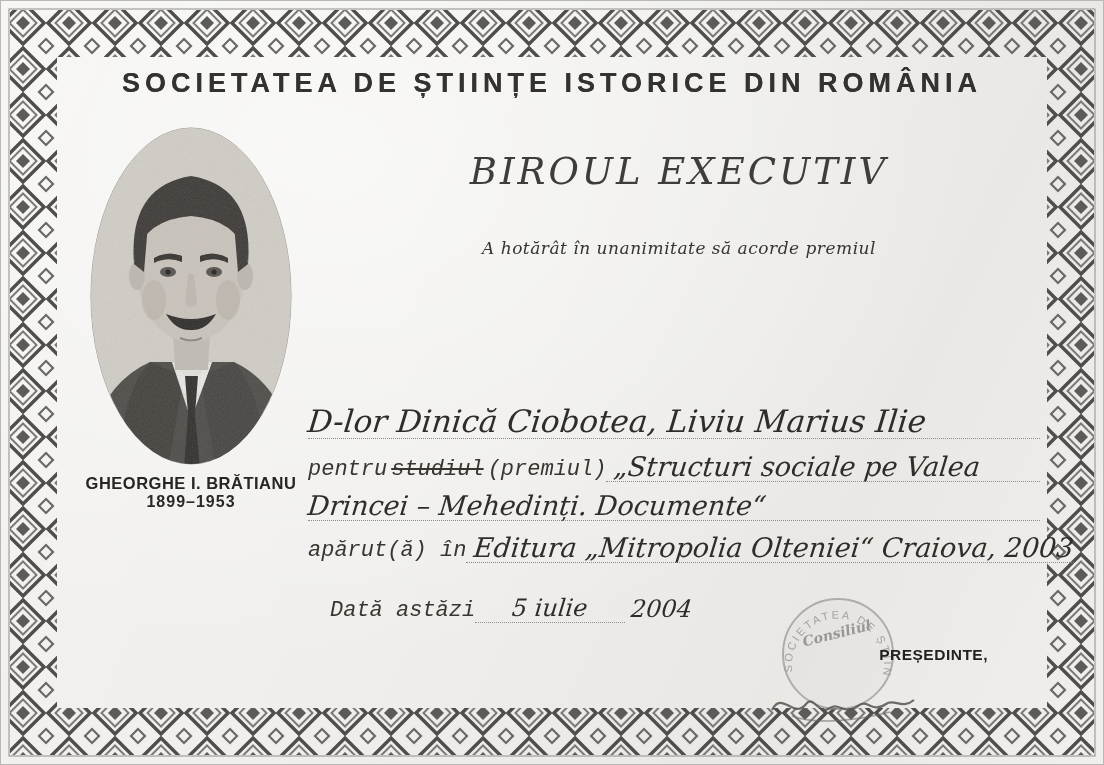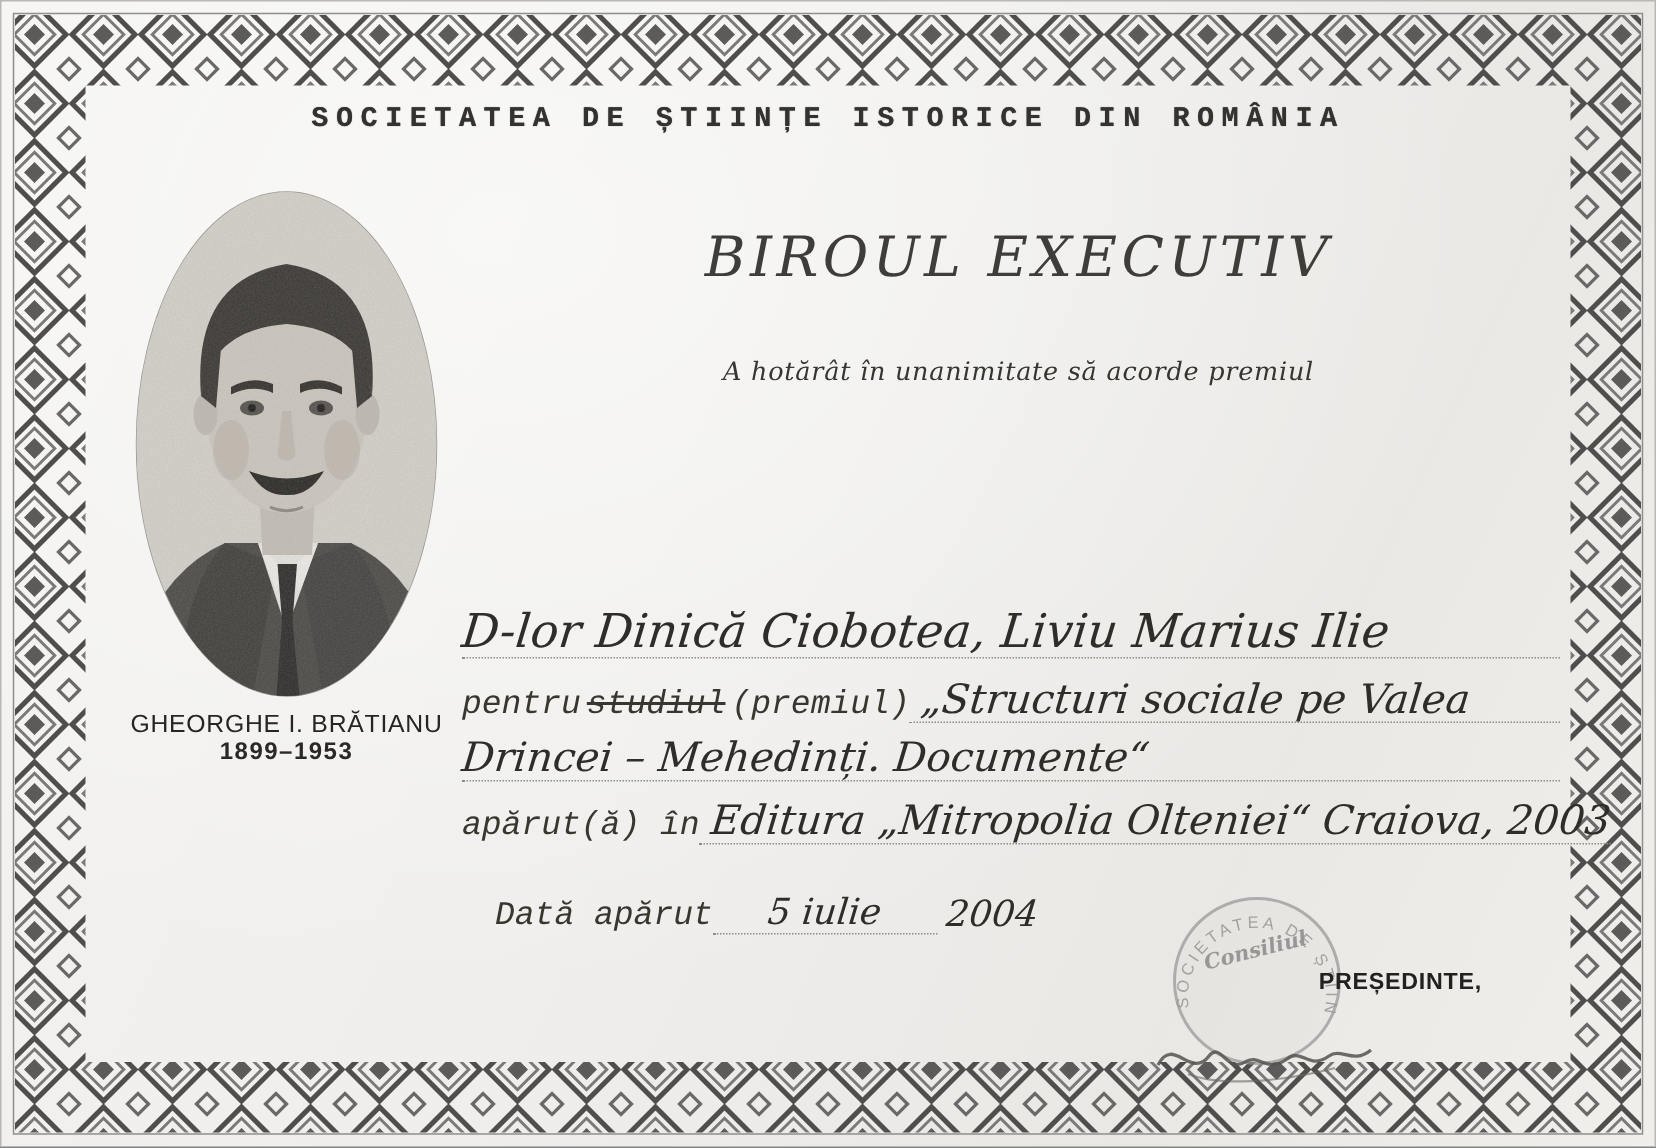--- a/index.html
+++ b/index.html
@@ -13,34 +13,34 @@
     overflow:hidden;
     font-family:"Liberation Serif", serif;
     color:#2b2a28;
   }
   .border-svg{position:absolute;inset:0;pointer-events:none;}
 
   
   .society-title{
     position:absolute;top:68px;left:0;width:100%;
     text-align:center;
-    font-family:Liberation Mono, monospace;
-    font-size:19px;font-weight:700;letter-spacing:5px;
+    font-family:Liberation Sans, sans-serif;
+    font-size:27px;font-weight:700;letter-spacing:5px;
     color:#33322f;
     text-shadow:0 0 .6px #4a4946;
     white-space:nowrap;
   }
 
   
   .photo-block{position:absolute;left:84px;top:124px;width:214px;text-align:center;}
   .photo-block svg{display:block;margin:0 auto;}
   .photo-caption{
     margin-top:6px;
     font-family:"Liberation Sans", sans-serif;
-    font-weight:400;font-size:16.5px;letter-spacing:.5px;color:#262522;
+    font-weight:700;font-size:16.5px;letter-spacing:.5px;color:#262522;
     white-space:nowrap;
   }
   .photo-years{
     font-family:"Liberation Sans", sans-serif;
     font-weight:700;font-size:16px;letter-spacing:1px;color:#2a2926;
   }
 
   
   .main-col{position:absolute;left:308px;top:0;width:742px;height:100%;}
   .exec-heading{
@@ -212,21 +212,21 @@
     </div>
 
     <div class="row pub-row">
       <span class="printed printed-sm">apărut(ă) în</span>
       <span class="fill dotline">
         <span class="hand hand-md">Editura „Mitropolia Olteniei“ Craiova, 2003</span>
       </span>
     </div>
 
     <div class="row date-row">
-      <span class="printed">Dată apărut</span>
+      <span class="printed">Dată astăzi</span>
       <span class="date-value dotline">
         <span class="hand">5 iulie</span>
       </span>
       <span class="hand date-year">2004</span>
     </div>
   </div>
 
   <div class="sig-block">
     <svg class="stamp-svg" width="132" height="132" viewBox="0 0 132 132" aria-hidden="true">
       <defs>

